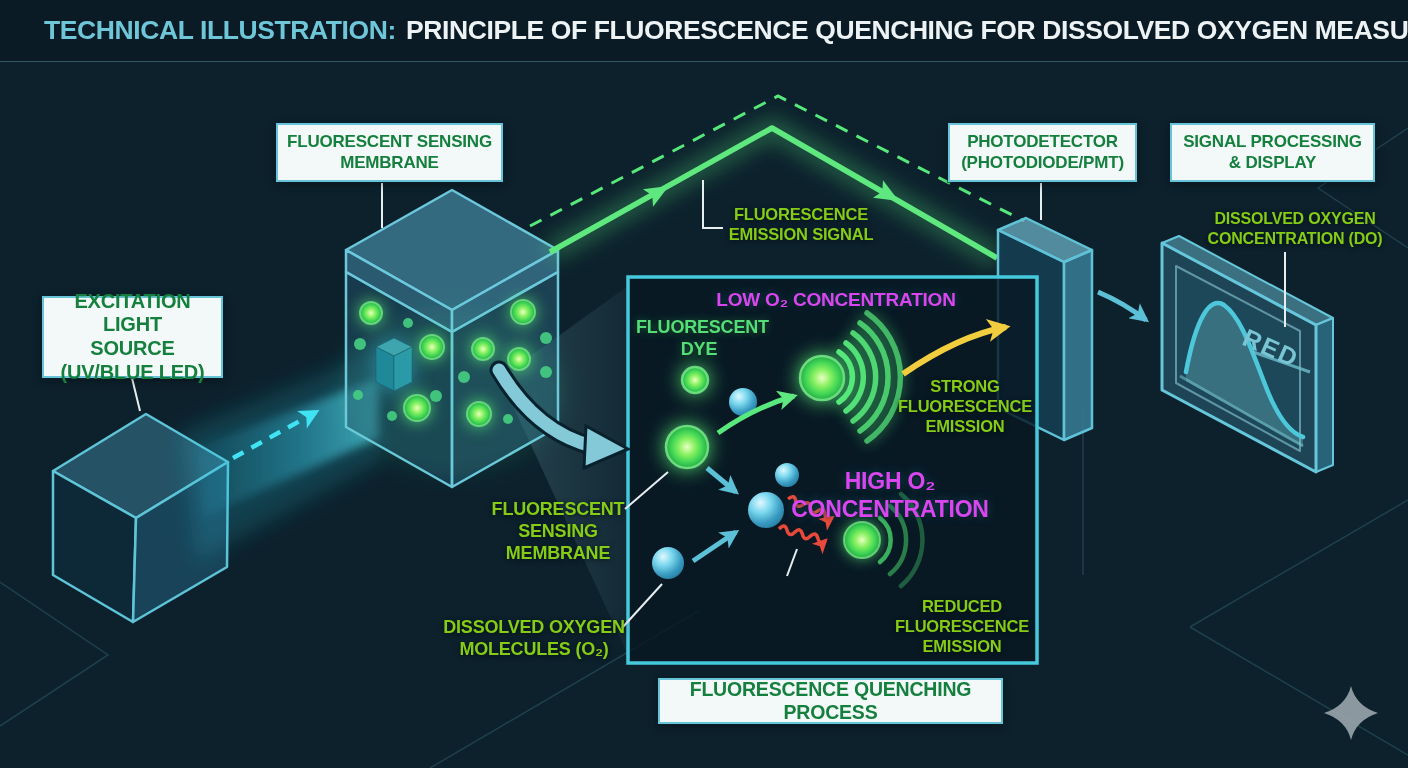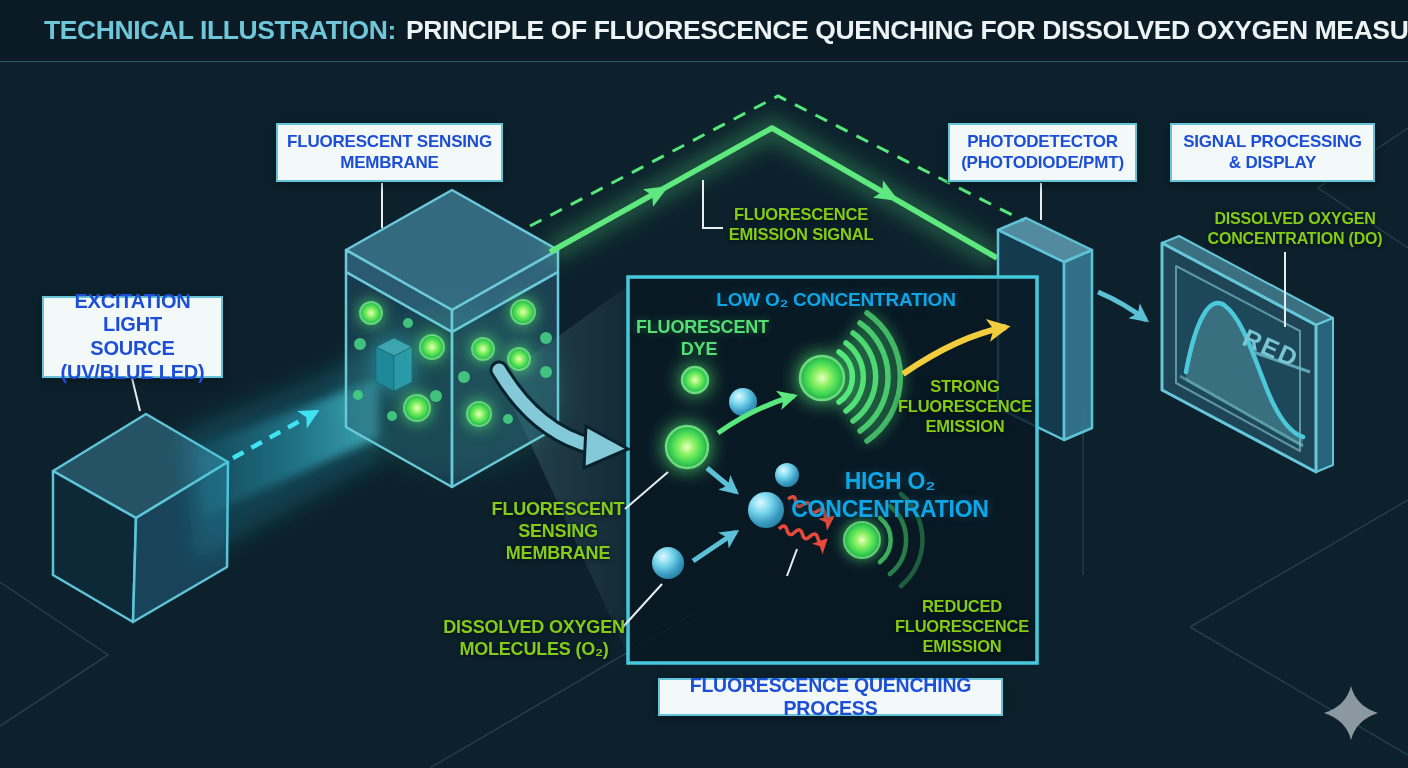--- a/index.html
+++ b/index.html
@@ -16,31 +16,31 @@
     position:absolute;left:0;top:0;width:1408px;height:62px;
     background:#0a1b25;border-bottom:1px solid rgba(125,200,215,0.35);
     display:flex;align-items:center;padding-left:44px;box-sizing:border-box;
     z-index:30;white-space:nowrap;
   }
   .titlebar .t-prefix{color:#6fc6d8;font-weight:bold;font-size:26.5px;letter-spacing:-0.4px;}
   .titlebar .t-main{color:#edf3f5;font-weight:bold;font-size:26.5px;letter-spacing:-0.4px;margin-left:10px;}
   svg.layer{position:absolute;left:0;top:0;z-index:10;pointer-events:none;}
   .box{
     position:absolute;z-index:25;background:#f3f8f9;border:2px solid #67c3d7;
-    color:#1d4ed8;font-weight:bold;text-align:center;white-space:pre-line;
+    color:#15803d;font-weight:bold;text-align:center;white-space:pre-line;
     display:flex;align-items:center;justify-content:center;line-height:1.18;
     letter-spacing:-0.2px;box-shadow:0 0 0 1px rgba(8,34,46,.55), 0 2px 9px rgba(0,0,0,.4);
     box-sizing:border-box;
   }
   .lbl{
     position:absolute;z-index:25;color:#84cc16;font-weight:bold;text-align:center;
     white-space:pre-line;line-height:1.22;letter-spacing:-0.2px;
     text-shadow:0 1px 5px rgba(0,0,0,.65);
   }
-  .lbl.cyan{color:#0ea5e9;text-shadow:0 0 9px rgba(60,190,220,.35),0 1px 4px rgba(0,0,0,.6);}
+  .lbl.cyan{color:#d946ef;text-shadow:0 0 9px rgba(60,190,220,.35),0 1px 4px rgba(0,0,0,.6);}
   .lbl.green{color:#55dd77;text-shadow:0 0 9px rgba(80,230,120,.45),0 1px 4px rgba(0,0,0,.6);}
   .display-red{
     position:absolute;z-index:25;color:#79c5d3;font-weight:bold;font-size:25px;
     letter-spacing:2px;transform:rotate(24deg);transform-origin:left top;
   }
 </style>
 </head>
 <body>
 
 <div class="stage">
@@ -245,21 +245,21 @@
 
   <div class="box" style="left:42px;top:296px;width:181px;height:82px;font-size:20px;">EXCITATION LIGHT
 SOURCE
 (UV/BLUE LED)</div>
   <div class="box" style="left:276px;top:123px;width:227px;height:59px;font-size:17px;">FLUORESCENT SENSING
 MEMBRANE</div>
   <div class="box" style="left:948px;top:123px;width:189px;height:59px;font-size:17px;">PHOTODETECTOR
 (PHOTODIODE/PMT)</div>
   <div class="box" style="left:1170px;top:123px;width:205px;height:59px;font-size:17px;">SIGNAL PROCESSING
 &amp; DISPLAY</div>
-  <div class="box" style="left:658px;top:678px;width:345px;height:38px;font-size:19.5px;">FLUORESCENCE QUENCHING PROCESS</div>
+  <div class="box" style="left:658px;top:678px;width:345px;height:46px;font-size:19.5px;">FLUORESCENCE QUENCHING PROCESS</div>
 
   <div class="lbl" style="left:716px;top:204px;width:170px;font-size:16.5px;">FLUORESCENCE
 EMISSION SIGNAL</div>
   <div class="lbl" style="left:1206px;top:209px;width:178px;font-size:16px;">DISSOLVED OXYGEN
 CONCENTRATION (DO)</div>
   <div class="lbl" style="left:483px;top:499px;width:150px;font-size:18px;">FLUORESCENT
 SENSING
 MEMBRANE</div>
   <div class="lbl" style="left:433px;top:617px;width:202px;font-size:18px;">DISSOLVED OXYGEN
 MOLECULES (O₂)</div>

